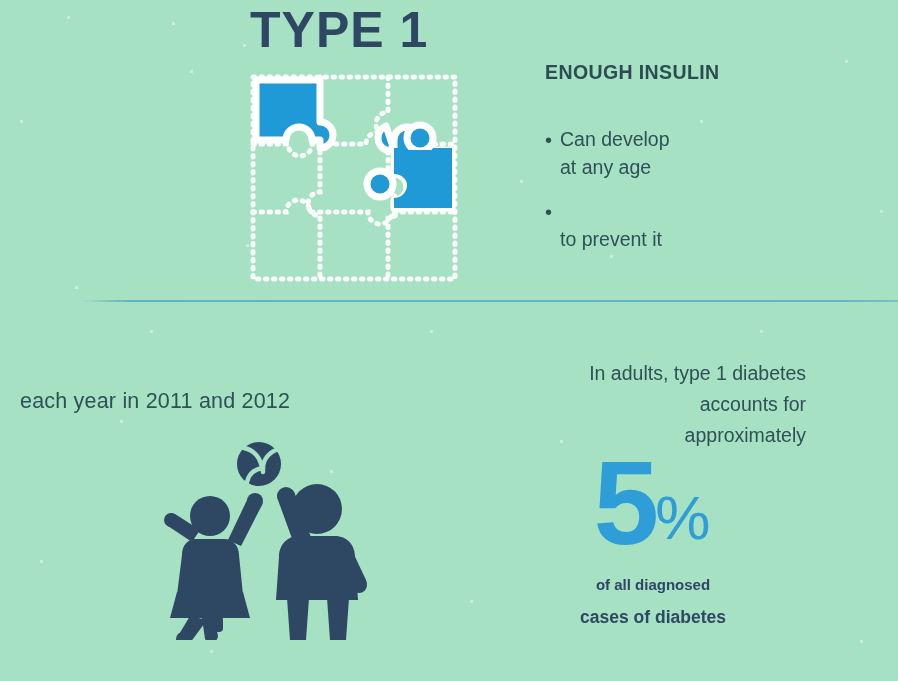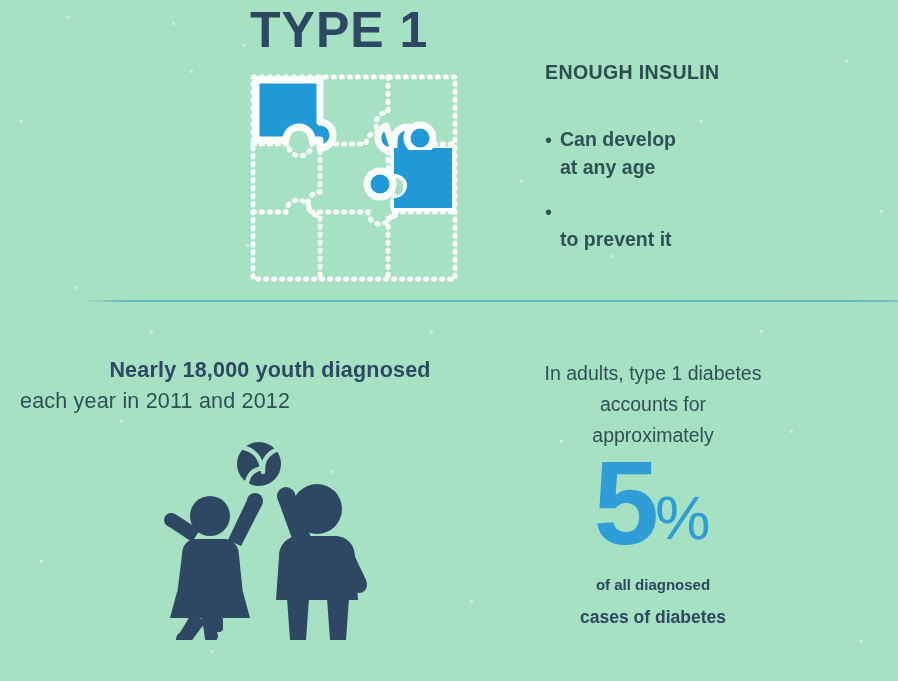--- a/index.html
+++ b/index.html
@@ -75,21 +75,20 @@
     color: #2f5155;
     font-size: 20px;
     line-height: 1.42;
     margin-right: 8px;
   }
   .bullet .btext {
     font-size: 19.5px;
     color: #2f5155;
     line-height: 1.42;
     width: 250px;
-    font-weight: bold;
   }
 
   
   .divider {
     position: absolute;
     left: 80px;
     top: 300px;
     width: 818px;
     height: 2px;
     background: linear-gradient(to right, rgba(96,181,190,0), #5fb6c0 6%, #63b8c2 94%, rgba(96,181,190,.65));
@@ -121,21 +120,21 @@
     left: 152px;
     top: 440px;
   }
 
   
   .br-lead {
     position: absolute;
     left: 500px;
     top: 358px;
     width: 306px;
-    text-align: center;
+    text-align: right;
     font-size: 19.5px;
     color: #2f5155;
     line-height: 1.6;
   }
   .pct-wrap {
     position: absolute;
     left: 500px;
     top: 452px;
     width: 306px;
     text-align: center;
@@ -267,21 +266,20 @@
       <span class="dot">•</span>
       <span class="btext">
         <br>
         <span>to prevent it</span>
       </span>
     </div>
   </div>
 
   <div class="divider"></div>
 
-  <div class="bl-line1">Nearly 18,000 youth diagnosed</div>
   <div class="bl-line2">each year in 2011 and 2012</div>
 
   <svg id="kids" width="240" height="200" viewBox="0 0 240 200" aria-hidden="true">
     <g fill="#2e4763">
 
       <g>
         <circle cx="107" cy="24" r="22"></circle>
         <path d="M92,8 c10,2 17,10 18,21" fill="none" stroke="#a6e1c3" stroke-width="4.5" stroke-linecap="round"></path>
         <path d="M124,10 c-9,4 -14,12 -13,22" fill="none" stroke="#a6e1c3" stroke-width="4.5" stroke-linecap="round"></path>
         <path d="M95,42 c2,-8 8,-13 16,-14" fill="none" stroke="#a6e1c3" stroke-width="4.5" stroke-linecap="round"></path>

